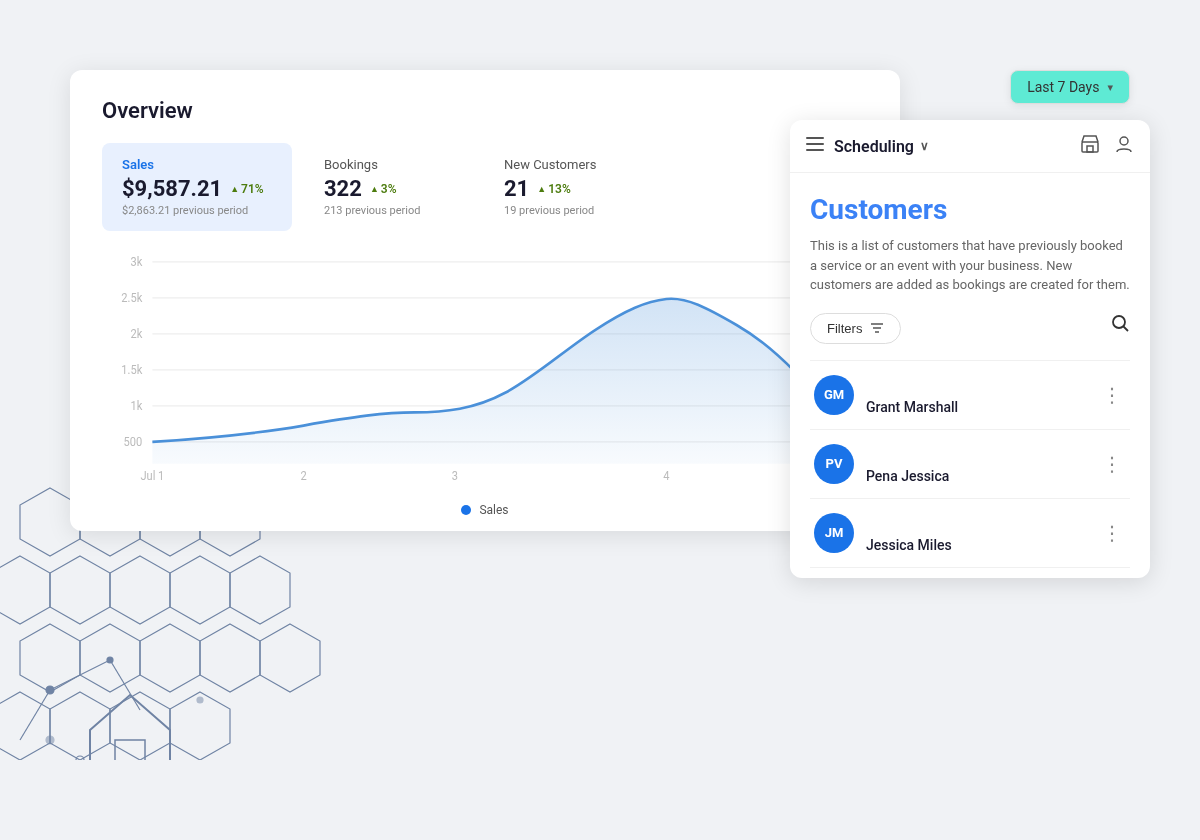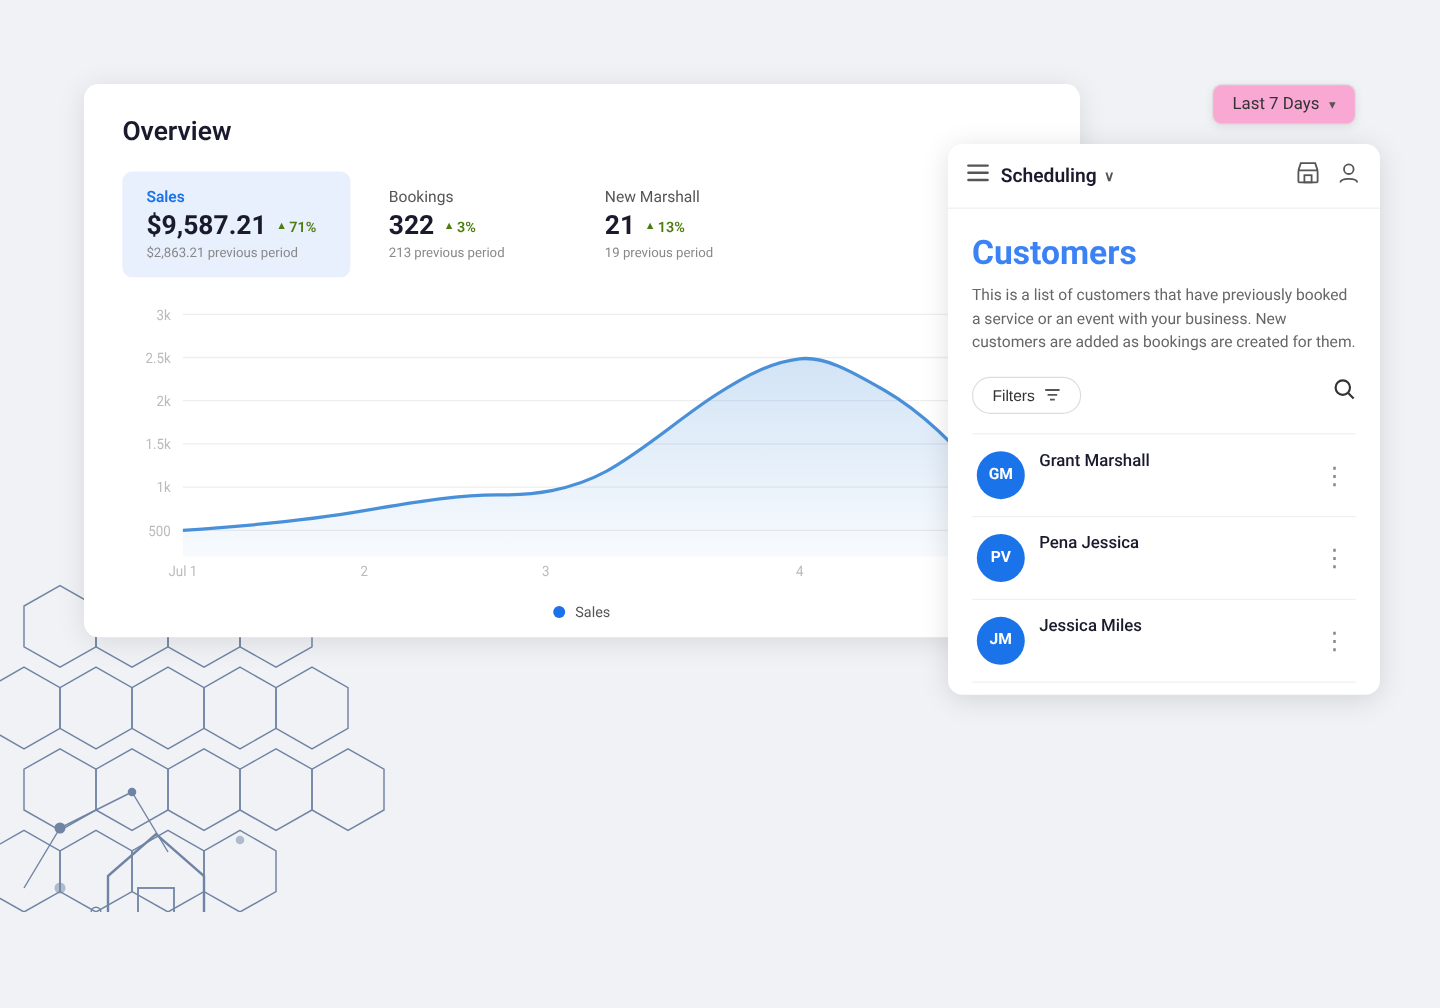--- a/index.html
+++ b/index.html
@@ -142,21 +142,21 @@
       border-radius: 50%;
       background: #1a73e8;
       display: inline-block;
     }
 
     
     .date-filter {
       position: absolute;
       right: 20px;
       top: 30px;
-      background: #f9a8d4;
+      background: #5eead4;
       border: 1px solid #ddd;
       border-radius: 8px;
       padding: 8px 16px;
       font-size: 14px;
       color: #333;
       display: flex;
       align-items: center;
       gap: 8px;
       box-shadow: 0 2px 8px rgba(0,0,0,0.08);
       cursor: pointer;
@@ -266,21 +266,21 @@
     .customer-item {
       display: flex;
       align-items: center;
       justify-content: space-between;
       padding: 14px 4px;
       border-bottom: 1px solid #f0f0f0;
     }
 
     .customer-left {
       display: flex;
-      align-items: flex-start;
+      align-items: flex-end;
       gap: 12px;
     }
 
     .customer-avatar {
       width: 40px;
       height: 40px;
       border-radius: 50%;
       background: #1a73e8;
       color: #fff;
       font-size: 13px;
@@ -380,21 +380,21 @@
       <div class="metric-item" style="padding-left:20px;">
         <div class="metric-label">Bookings</div>
         <div class="metric-value-row">
           <span class="metric-value">322</span>
           <span class="metric-badge">3%</span>
         </div>
         <div class="metric-prev">213 previous period</div>
       </div>
 
       <div class="metric-item" style="padding-left:20px;">
-        <div class="metric-label">New Marshall</div>
+        <div class="metric-label">New Customers</div>
         <div class="metric-value-row">
           <span class="metric-value">21</span>
           <span class="metric-badge">13%</span>
         </div>
         <div class="metric-prev">19 previous period</div>
       </div>
     </div>
 
     <div class="chart-area">
       <svg class="chart-svg" viewBox="0 0 760 220" preserveAspectRatio="none">

